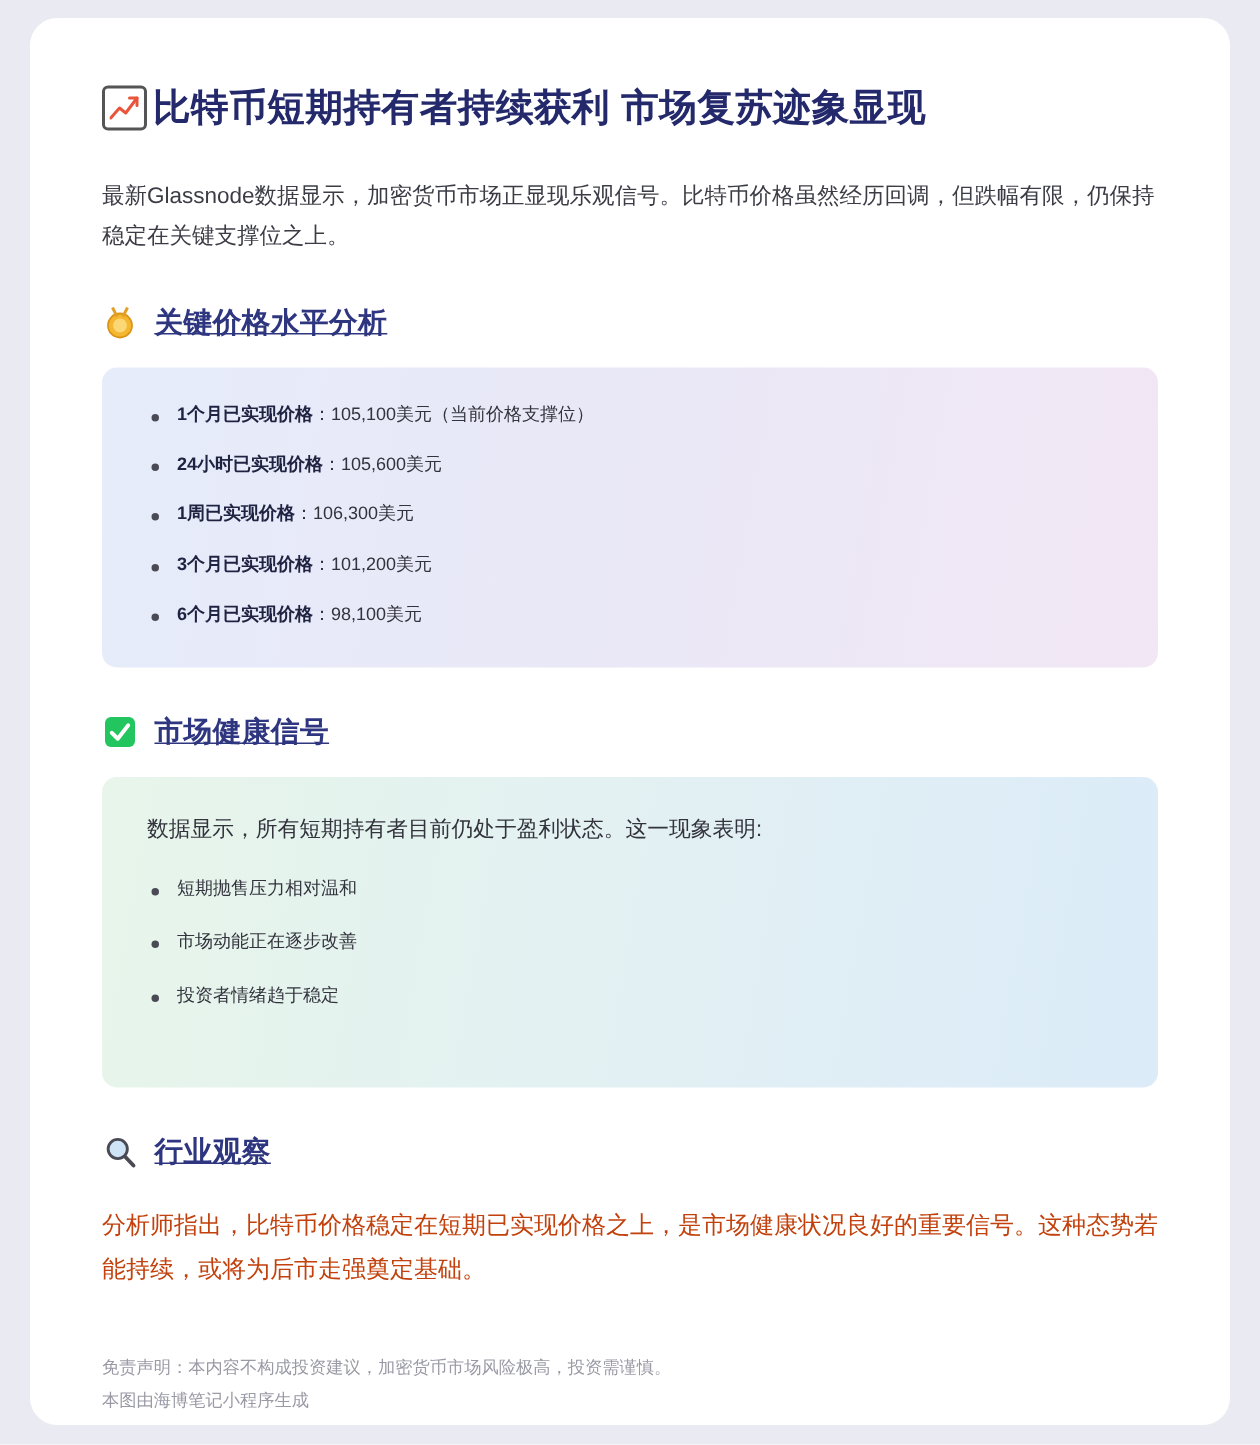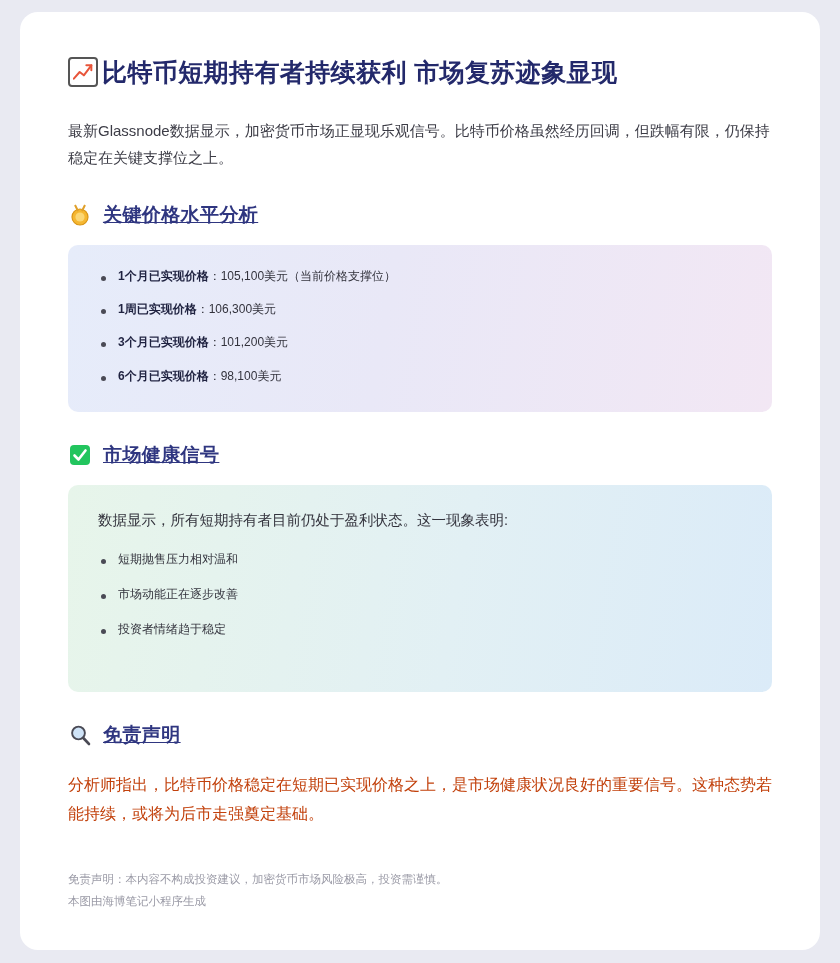--- a/index.html
+++ b/index.html
@@ -169,20 +169,23 @@
     </svg>
     <h2>关键价格水平分析</h2>
   </div>
 
   <div class="card card-prices">
     <ul class="bullets">
       <li>
         <span class="lbl">1个月已实现价格</span><span>：</span><span>105,100美元（当前价格支撑位）</span>
       </li>
       <li>
+        <span class="lbl">24小时已实现价格</span><span>：</span><span>105,600美元</span>
+      </li>
+      <li>
         <span class="lbl">1周已实现价格</span><span>：</span><span>106,300美元</span>
       </li>
       <li>
         <span class="lbl">3个月已实现价格</span><span>：</span><span>101,200美元</span>
       </li>
       <li>
         <span class="lbl">6个月已实现价格</span><span>：</span><span>98,100美元</span>
       </li>
     </ul>
   </div>
@@ -202,21 +205,21 @@
       <li>市场动能正在逐步改善</li>
       <li>投资者情绪趋于稳定</li>
     </ul>
   </div>
 
   <div class="section-head">
     <svg class="emoji-ico" viewBox="0 0 24 24">
       <circle cx="10.5" cy="10" r="6.4" fill="#cfe3f7" stroke="#4a4a55" stroke-width="1.9"></circle>
       <line x1="15.3" y1="15" x2="21" y2="21" stroke="#4a4a55" stroke-width="2.6" stroke-linecap="round"></line>
     </svg>
-    <h2>免责声明</h2>
+    <h2>行业观察</h2>
   </div>
 
   <p class="closing">分析师指出，比特币价格稳定在短期已实现价格之上，是市场健康状况良好的重要信号。这种态势若能持续，或将为后市走强奠定基础。</p>
 
   <div class="footer">
     <div>免责声明：本内容不构成投资建议，加密货币市场风险极高，投资需谨慎。</div>
     <div>本图由海博笔记小程序生成</div>
   </div>
 
 </div>

